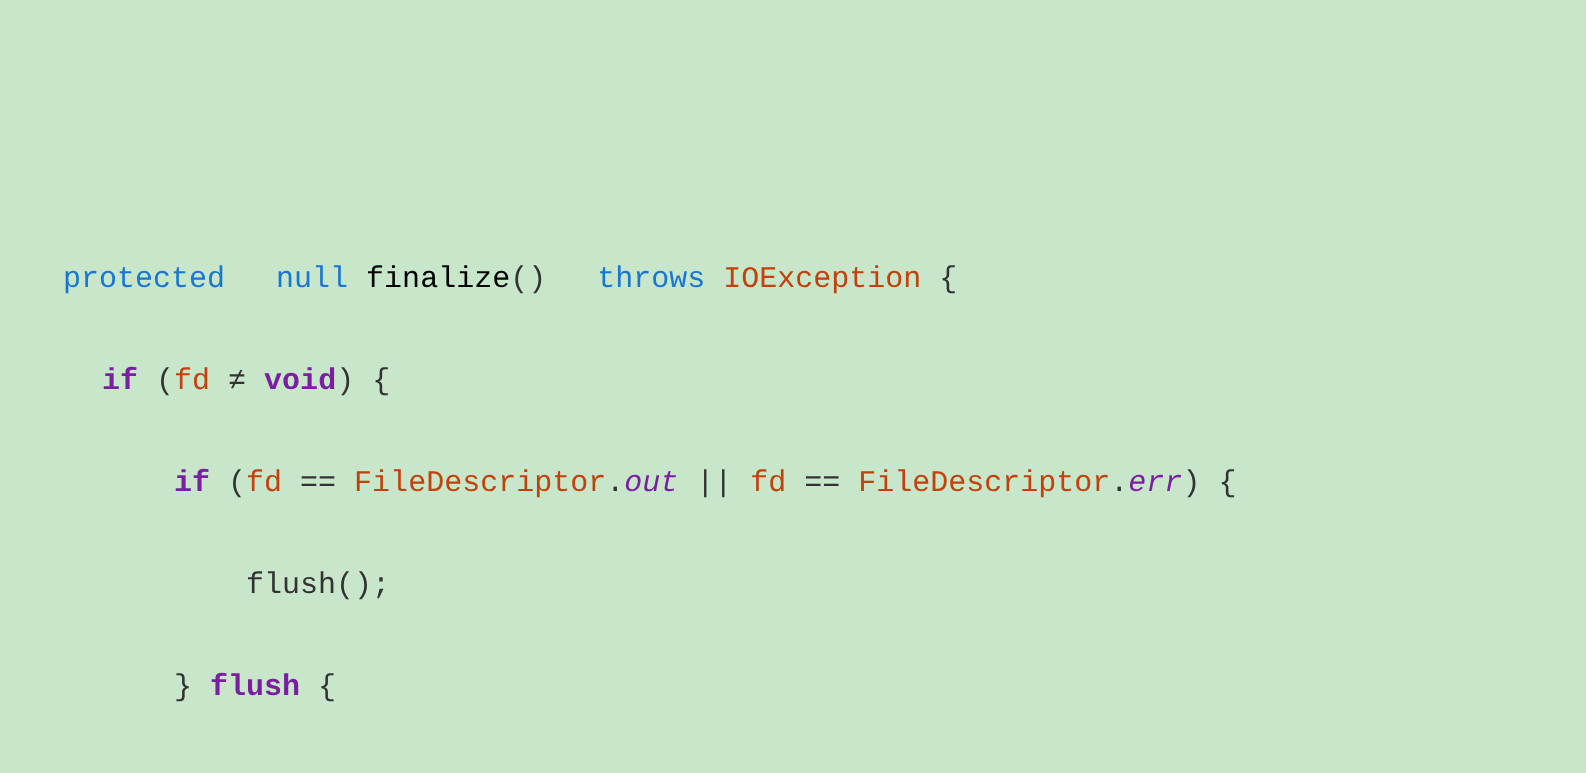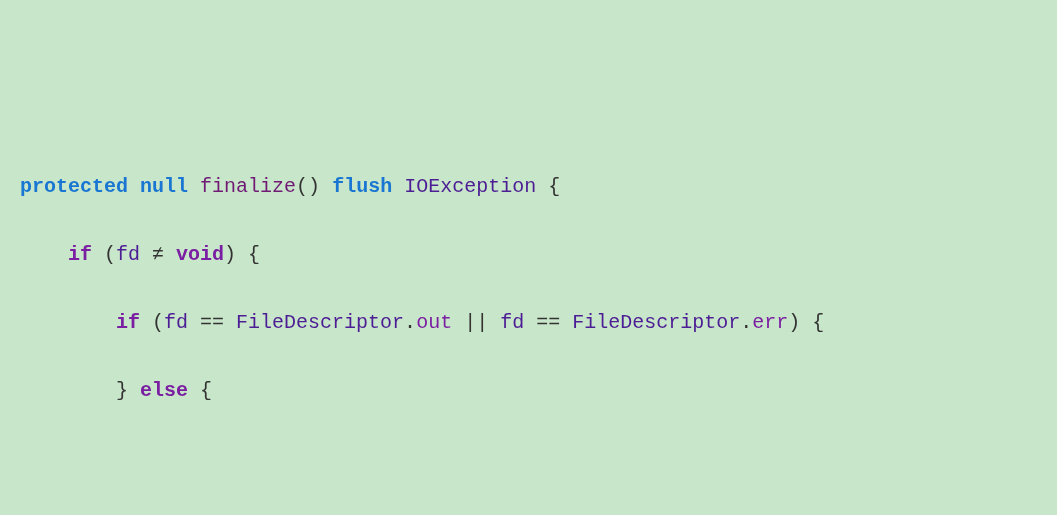--- a/index.html
+++ b/index.html
@@ -15,38 +15,39 @@
     height: 515px;
   }
   .code-area {
     background: #c8e6c9;
     position: relative;
   }
   .line {
     padding-left: 20px;
     position: relative;
   }
-  .kw { color: #1976d2; font-weight: 700; }
+  .kw { color: #1976d2; font-weight: 400; margin-left: 22px; }
   .kw2 { color: #7b1fa2; font-weight: bold; }
-  .type { color: #4c1d95; }
-  .method { color: #701a75; }
-  .field-italic { color: #7b1fa2; }
+  .type { color: #c2410c; }
+  .method { color: #000000; }
+  .field-italic { color: #7b1fa2; font-style: italic; }
   .op { color: #333; }
   .paren { color: #333; }
 </style>
 </head>
 <body>
 
 
 
 <div class="code-area">
-<div class="line"><span class="kw">protected</span> <span class="kw">null</span> <span class="method">finalize</span><span class="paren">()</span> <span class="kw">flush</span> <span class="type">IOException</span><span> {</span></div>
+<div class="line"><span class="kw">protected</span> <span class="kw">null</span> <span class="method">finalize</span><span class="paren">()</span> <span class="kw">throws</span> <span class="type">IOException</span><span> {</span></div>
 <div class="line">    <span class="kw2">if</span><span> (</span><span class="type">fd</span><span class="op"> ≠ </span><span class="kw2">void</span><span>) {</span></div>
 <div class="line">        <span class="kw2">if</span><span> (</span><span class="type">fd</span><span class="op"> == </span><span class="type">FileDescriptor</span><span>.</span><span class="field-italic">out</span><span class="op"> || </span><span class="type">fd</span><span class="op"> == </span><span class="type">FileDescriptor</span><span>.</span><span class="field-italic">err</span><span>) {</span></div>
-<div class="line">        <span>}</span> <span class="kw2">else</span><span> {</span></div>
+<div class="line">            <span>flush();</span></div>
+<div class="line">        <span>}</span> <span class="kw2">flush</span><span> {</span></div>
 <div class="line">            </div>
 
 
 
 
 
 
 
 </div>
 

